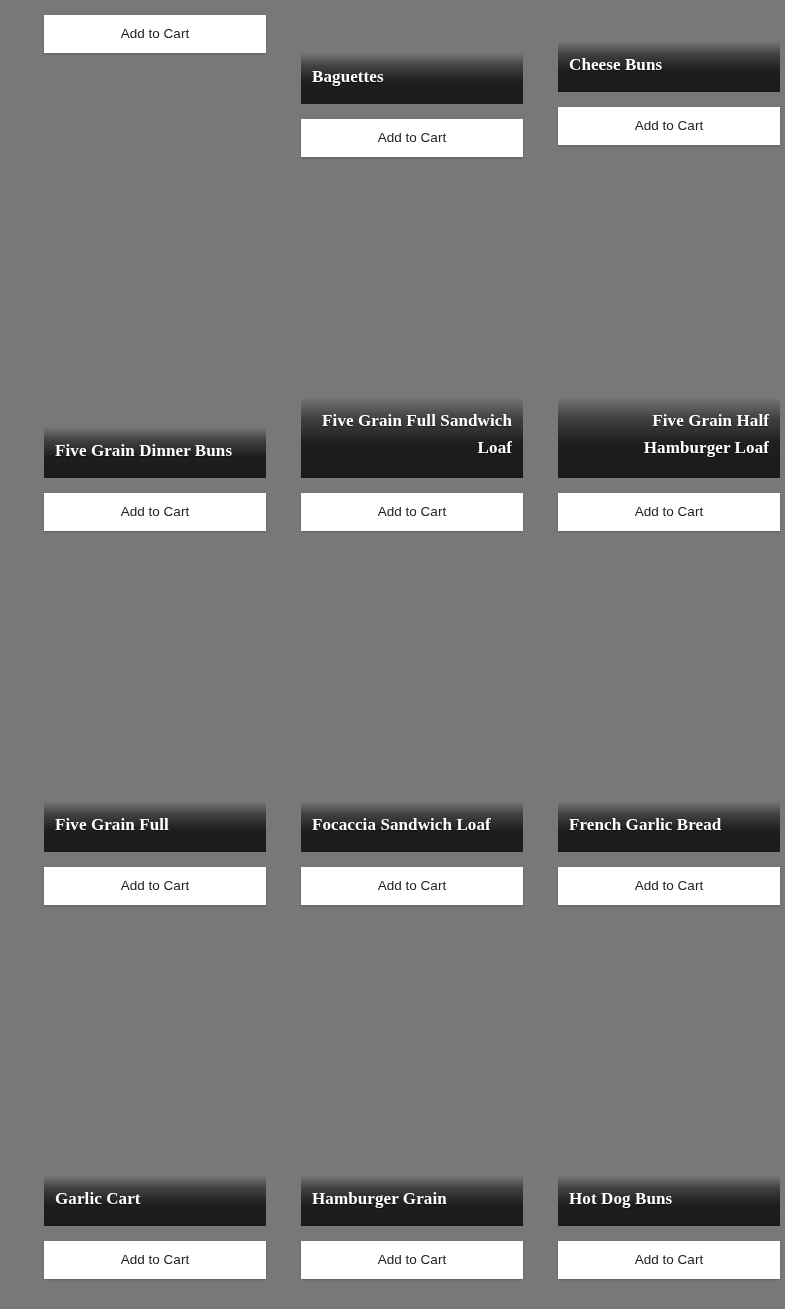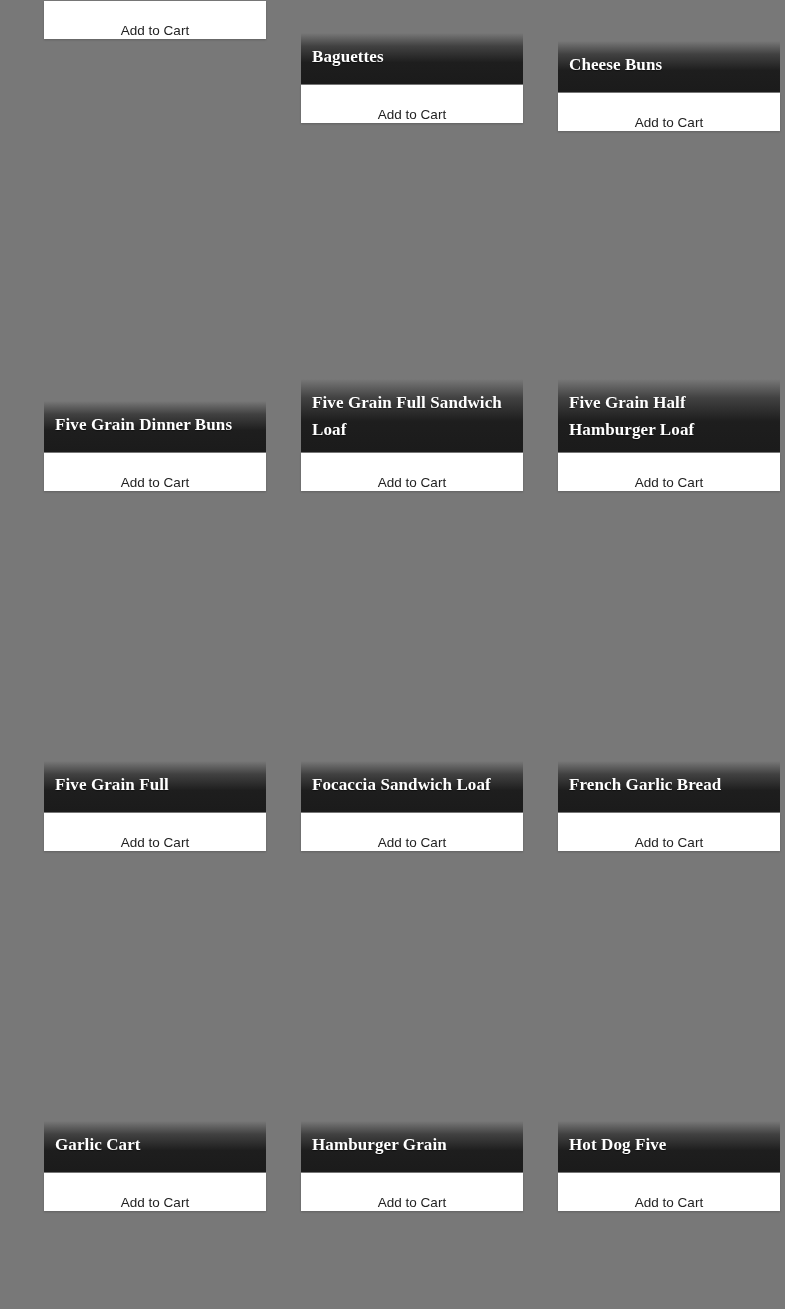--- a/index.html
+++ b/index.html
@@ -70,32 +70,32 @@
     font-size: 17px;
     line-height: 1.62;
     letter-spacing: 0.1px;
     background: linear-gradient(to bottom,
        rgba(20,20,20,0.0) 0%,
        rgba(20,20,20,0.55) 26%,
        rgba(22,22,22,0.92) 58%,
        rgba(25,25,25,0.98) 100%);
     text-shadow: 0 1px 1px rgba(0,0,0,0.55);
   }
-  .card-title.two-line { padding-bottom: 8px; }
+  .card-title.two-line { padding-bottom: 16px; text-align: right; }
 
   .add-btn {
     display: block;
     width: 222px;
     height: 38px;
     line-height: 38px;
-    margin-top: 1px;
+    margin-top: 15px;
     background: #ffffff;
     color: #222222;
     border: 0;
-    padding: 11px;
+    padding: 0;
     text-align: center;
     font-family: "Liberation Sans", sans-serif;
     font-size: 13.5px;
     cursor: pointer;
     box-shadow: 0 1px 2px rgba(0,0,0,0.20);
   }
 
   .row-gap { height: 20px; }
 </style>
 </head>
@@ -105,21 +105,21 @@
   <div class="page-bg-left"></div>
   <div class="page-bg-right"></div>
 
   <div class="grid">
 
     <div class="row">
       <div class="card">
         <button class="add-btn">Add to Cart</button>
       </div>
       <div class="card">
-        <div class="card-media" style="height:84px">
+        <div class="card-media" style="height:104px">
           <div class="card-title">Baguettes</div>
         </div>
         <button class="add-btn">Add to Cart</button>
       </div>
       <div class="card">
         <div class="card-media" style="height:92px">
           <div class="card-title">Cheese Buns</div>
         </div>
         <button class="add-btn">Add to Cart</button>
       </div>
@@ -181,21 +181,21 @@
         <button class="add-btn">Add to Cart</button>
       </div>
       <div class="card">
         <div class="card-media" style="height:301px">
           <div class="card-title">Hamburger Grain</div>
         </div>
         <button class="add-btn">Add to Cart</button>
       </div>
       <div class="card">
         <div class="card-media" style="height:301px">
-          <div class="card-title">Hot Dog Five</div>
+          <div class="card-title">Hot Dog Buns</div>
         </div>
         <button class="add-btn">Add to Cart</button>
       </div>
     </div>
 
     <div class="row-gap"></div>
 
   </div>
 </div>
 

